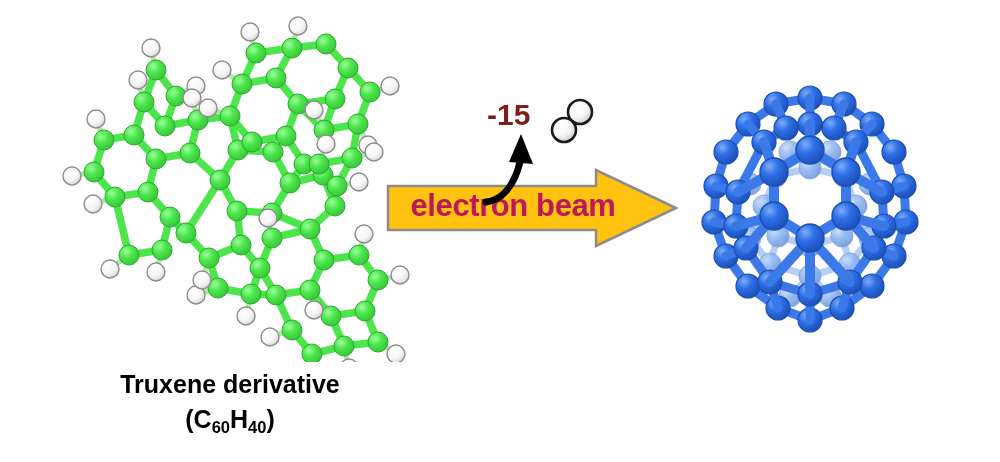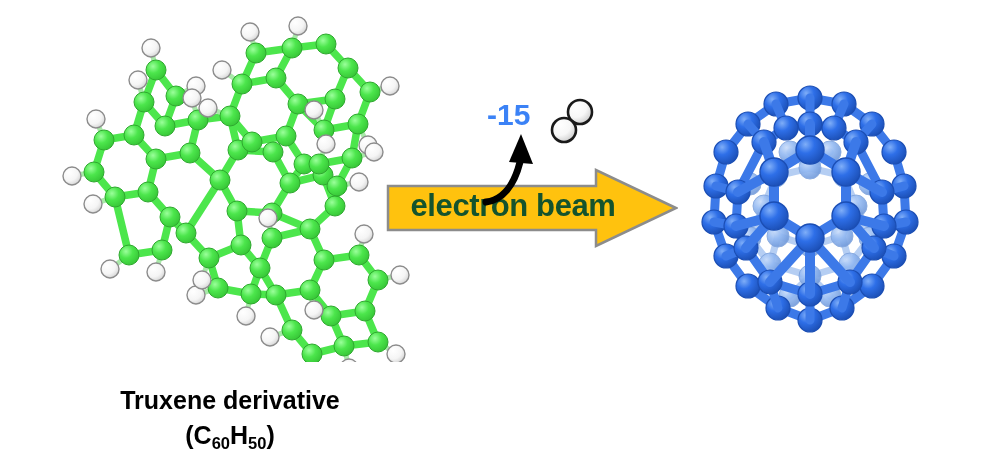--- a/index.html
+++ b/index.html
@@ -15,38 +15,38 @@
   #truxene-panel{left:52px;top:12px;width:360px;height:350px;}
   #fullerene-panel{left:690px;top:80px;width:240px;height:262px;}
   .mol-svg{display:block;width:100%;height:100%;}
 
   
   #beam-arrow{position:absolute;left:386px;top:168px;width:292px;height:80px;}
   #beam-arrow svg{display:block;width:100%;height:100%;}
   #beam-label{
     position:absolute;left:398px;top:186px;width:230px;height:40px;
     display:flex;align-items:center;justify-content:center;
-    font-size:31px;font-weight:bold;color:#14532d;letter-spacing:-0.4px;
+    font-size:31px;font-weight:bold;color:#be185d;letter-spacing:-0.4px;
     white-space:nowrap;pointer-events:none;
   }
 
   
   #loss-count{
     position:absolute;left:487px;top:100px;
-    font-size:30px;font-weight:bold;color:#3b82f6;line-height:1;
+    font-size:30px;font-weight:bold;color:#7f1d1d;line-height:1;
   }
   #h2-molecule{position:absolute;left:548px;top:96px;width:50px;height:52px;}
   #h2-molecule svg{display:block;width:100%;height:100%;}
   #curved-arrow{position:absolute;left:480px;top:128px;width:80px;height:78px;}
   #curved-arrow svg{display:block;width:100%;height:100%;}
 
   
   .caption{
     position:absolute;text-align:center;color:#000;
-    font-weight:bold;line-height:1.18;margin-top:16px;
+    font-weight:bold;line-height:1.18;
   }
   #truxene-caption{left:30px;top:370px;width:400px;font-size:25px;}
   #fullerene-caption{left:670px;top:370px;width:300px;font-size:25px;}
   .caption .formula{display:block;margin-top:5px;font-size:25px;}
   .caption sub{font-size:0.66em;vertical-align:-0.28em;font-weight:bold;text-align:right;}
 </style>
 </head>
 <body>
 
 <div id="stage">
@@ -378,19 +378,19 @@
         <circle cx="156" cy="92" r="14"></circle>
           <circle cx="84" cy="136" r="14"></circle>
         <circle cx="156" cy="136" r="14"></circle>
           <circle cx="120" cy="158" r="14"></circle>
       </g>
     </svg>
   </div>
 
   <div class="caption" id="truxene-caption">
     <span>Truxene derivative</span>
-    <span class="formula"><span>(C</span><sub>60</sub><span>H</span><sub>50</sub><span>)</span></span>
+    <span class="formula"><span>(C</span><sub>60</sub><span>H</span><sub>40</sub><span>)</span></span>
   </div>
 
   <div class="caption" id="fullerene-caption">
   </div>
 
 </div>
 
 </body></html>

